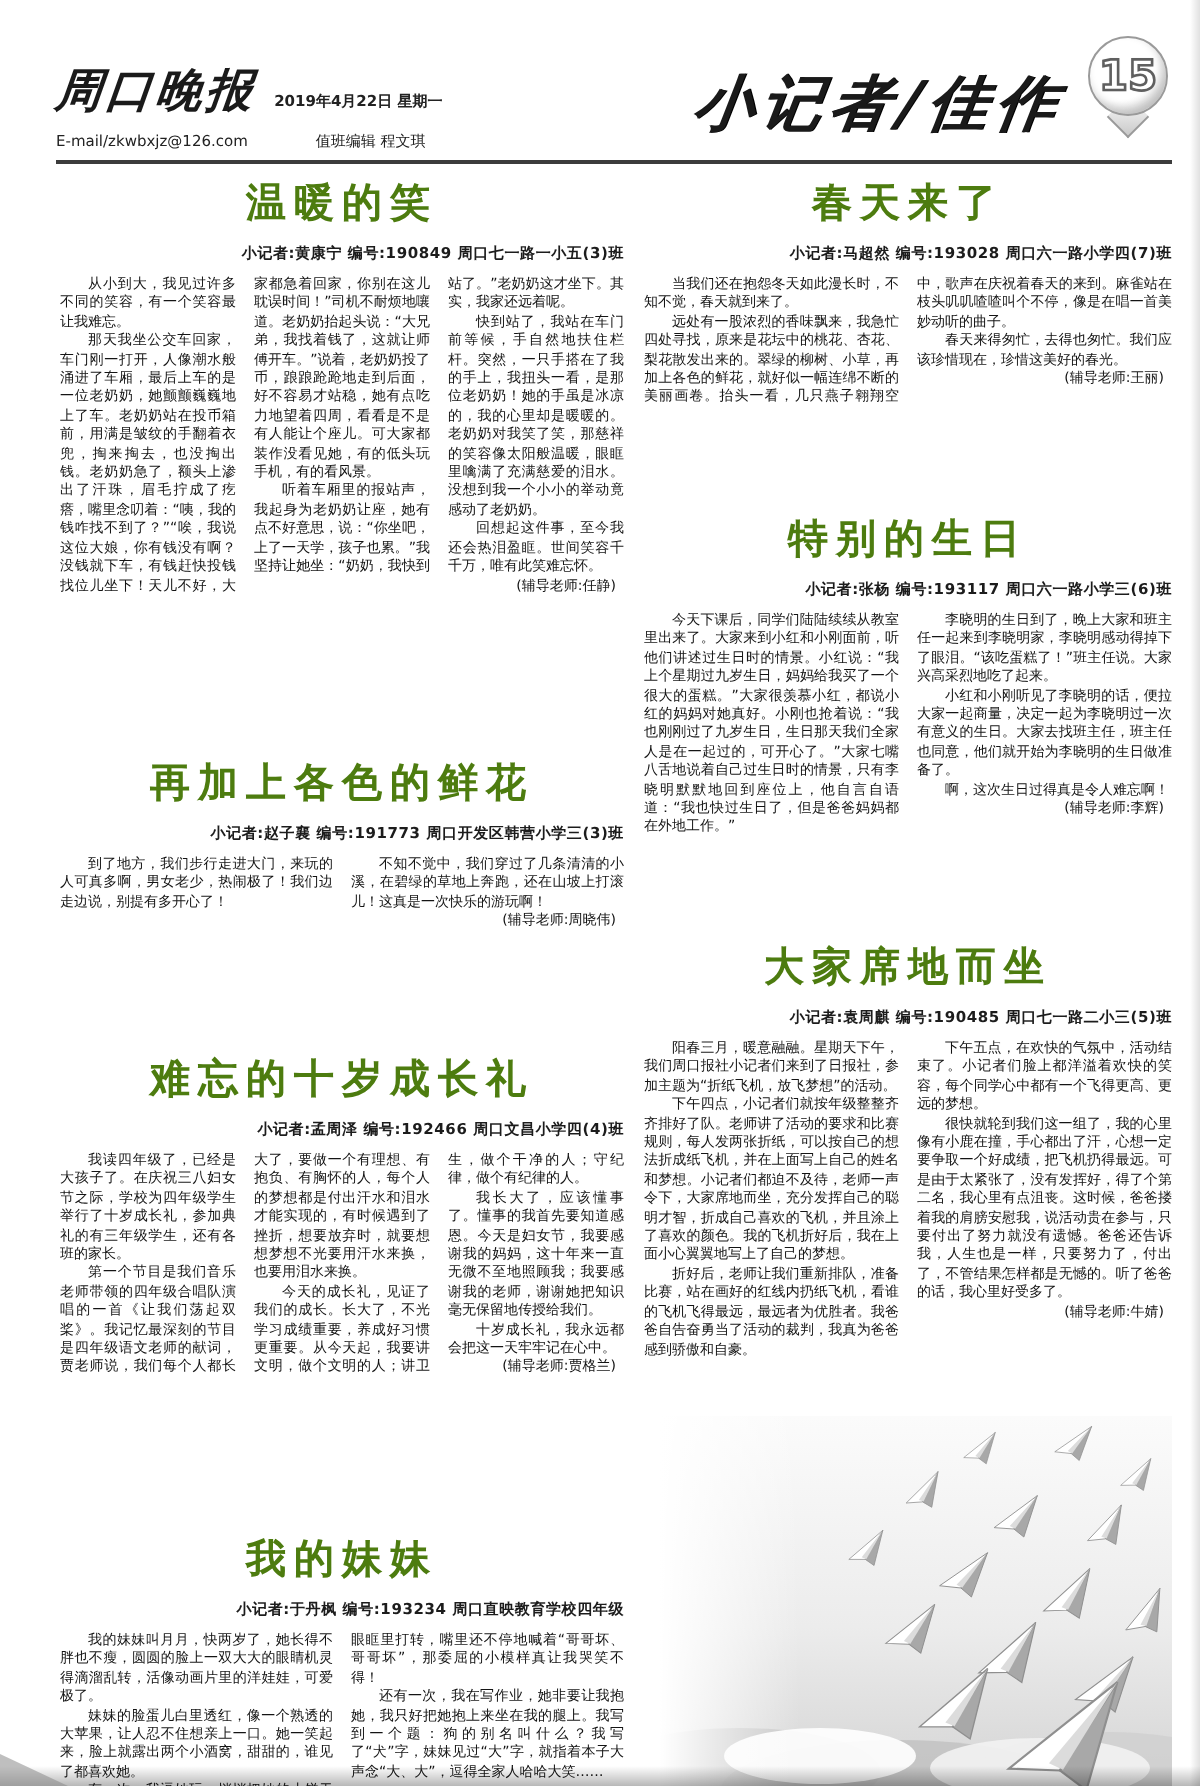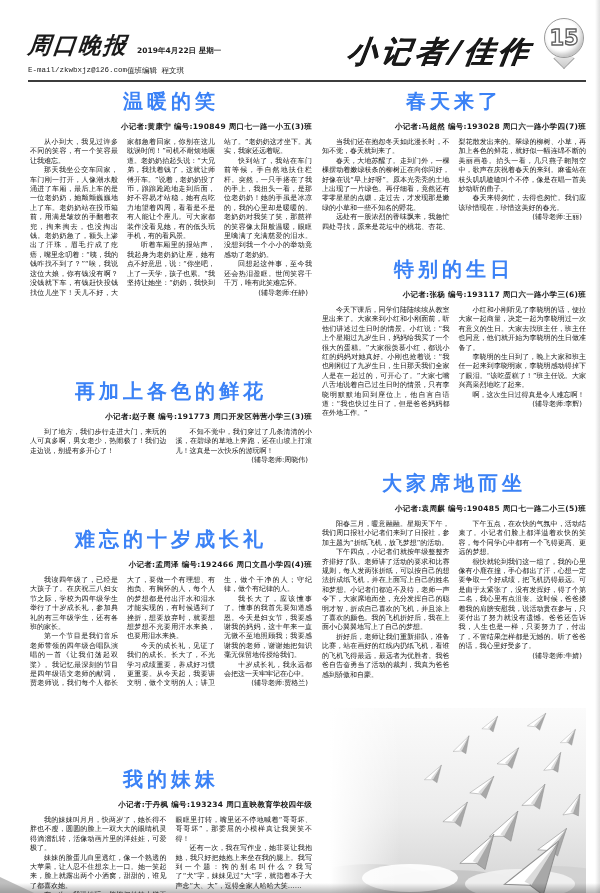--- a/index.html
+++ b/index.html
@@ -14,21 +14,21 @@
   .page-right-shade{position:absolute;top:0;bottom:0;right:0;width:5px;
        background:linear-gradient(to right,rgba(0,0,0,0),rgba(0,0,0,.12));}
 
   
   .header{position:absolute;left:28px;right:14px;top:26px;height:54px;}
   .masthead{position:absolute;left:0;top:4px;}
   .masthead .brand{font-family:"DejaVu Serif","Liberation Serif",serif;
        font-style:italic;font-weight:bold;font-size:23px;letter-spacing:2px;
        transform:skewX(-6deg);display:inline-block;}
   .masthead .dateline{font-size:7.5px;font-weight:bold;color:#222;margin-left:4px;}
-  .masthead .subline{font-size:7.5px;color:#222;margin-top:5px;display:flex;font-family:Liberation Mono, monospace;}
+  .masthead .subline{font-size:7.5px;color:#222;margin-top:5px;display:flex;gap:34px;}
   .section-head{position:absolute;right:54px;top:6px;
        font-family:"DejaVu Serif","Liberation Serif",serif;font-style:italic;
        font-weight:bold;font-size:30px;letter-spacing:4px;transform:skewX(-8deg);
        text-shadow:.6px 0 #000;}
   .page-badge{position:absolute;right:2px;top:-8px;width:40px;height:40px;text-decoration:underline;}
   .page-badge .bubble{position:absolute;inset:0;border-radius:50%;
        background:radial-gradient(circle at 35% 30%,#ffffff 55%,#d4d4d4);
        border:1px solid #9a9a9a;box-shadow:inset -2px -3px 4px rgba(0,0,0,.18);}
   .page-badge .tail{position:absolute;left:50%;top:33px;width:14px;height:14px;
        transform:translateX(-50%) rotate(45deg);
@@ -38,21 +38,21 @@
        font-size:21px;font-weight:bold;color:#fff;-webkit-text-stroke:1.3px #5f5f5f;
        text-shadow:0 0 1px #666;}
   .header-rule{position:absolute;left:28px;right:14px;top:80px;height:2px;background:#3c3c3c;}
 
   
   .col-left{position:absolute;left:30px;top:88px;width:282px;}
   .col-right{position:absolute;left:322px;top:88px;width:264px;}
 
   article{display:block;}
   .a-title{text-align:center;font-weight:bold;font-size:20px;letter-spacing:4px;
-       margin:0;padding:0;color:#3b82f6;}
+       margin:0;padding:0;color:#4d7c0f;}
   .a-byline{text-align:right;font-size:7.5px;font-weight:bold;color:#1c1c1c;
        margin:7px 0 6px 0;letter-spacing:.3px;}
   .a-body{font-size:7px;line-height:9.4px;text-align:justify;color:#141414;
        column-gap:9px;overflow:hidden;}
   .a-body p{margin:0;text-indent:2em;}
   .a-body p.teacher{text-indent:0;text-align:right;padding-right:4px;}
   .cols2{column-count:2;}
   .cols3{column-count:3;}
 
   
@@ -155,36 +155,35 @@
   </div>
 
   <div class="col-right">
 
     <article class="sp-right">
       <h2 class="a-title">春天来了</h2>
       <div class="a-byline">小记者:马超然  编号:193028  周口六一路小学四(7)班</div>
       <div class="a-body cols2 h-spring">
         <div>
             <p>当我们还在抱怨冬天如此漫长时，不知不觉，春天就到来了。</p>
-            <p>春天，大地苏醒了。走到门外，一棵棵摆动着嫩绿枝条的柳树正在向你问好，好像在说“早上好呀”。原本光秃秃的土地上出现了一片绿色。再仔细看，竟然还有零零星星的点缀，走过去，才发现那是嫩绿的小草和一些不知名的野花。</p>
             <p>远处有一股浓烈的香味飘来，我急忙四处寻找，原来是花坛中的桃花、杏花、梨花散发出来的。翠绿的柳树、小草，再加上各色的鲜花，就好似一幅连绵不断的美丽画卷。抬头一看，几只燕子翱翔空中，歌声在庆祝着春天的来到。麻雀站在枝头叽叽喳喳叫个不停，像是在唱一首美妙动听的曲子。</p>
             <p>春天来得匆忙，去得也匆忙。我们应该珍惜现在，珍惜这美好的春光。</p>
           </div>
         <p class="teacher">(辅导老师:王丽)</p>
       </div>
     </article>
 
     <article class="sp-right">
       <h2 class="a-title">特别的生日</h2>
       <div class="a-byline">小记者:张杨  编号:193117  周口六一路小学三(6)班</div>
       <div class="a-body cols2 h-birthday">
         <div>
             <p>今天下课后，同学们陆陆续续从教室里出来了。大家来到小红和小刚面前，听他们讲述过生日时的情景。小红说：“我上个星期过九岁生日，妈妈给我买了一个很大的蛋糕。”大家很羡慕小红，都说小红的妈妈对她真好。小刚也抢着说：“我也刚刚过了九岁生日，生日那天我们全家人是在一起过的，可开心了。”大家七嘴八舌地说着自己过生日时的情景，只有李晓明默默地回到座位上，他自言自语道：“我也快过生日了，但是爸爸妈妈都在外地工作。”</p>
+            <p>李晓明的生日到了，晚上大家和班主任一起来到李晓明家，李晓明感动得掉下了眼泪。“该吃蛋糕了！”班主任说。大家兴高采烈地吃了起来。</p>
             <p>小红和小刚听见了李晓明的话，便拉大家一起商量，决定一起为李晓明过一次有意义的生日。大家去找班主任，班主任也同意，他们就开始为李晓明的生日做准备了。</p>
-            <p>李晓明的生日到了，晚上大家和班主任一起来到李晓明家，李晓明感动得掉下了眼泪。“该吃蛋糕了！”班主任说。大家兴高采烈地吃了起来。</p>
             <p>啊，这次生日过得真是令人难忘啊！</p>
           </div>
         <p class="teacher">(辅导老师:李辉)</p>
       </div>
     </article>
 
     <article>
       <h2 class="a-title">大家席地而坐</h2>
       <div class="a-byline">小记者:袁周麒  编号:190485  周口七一路二小三(5)班</div>
       <div class="a-body cols2 h-plane">

